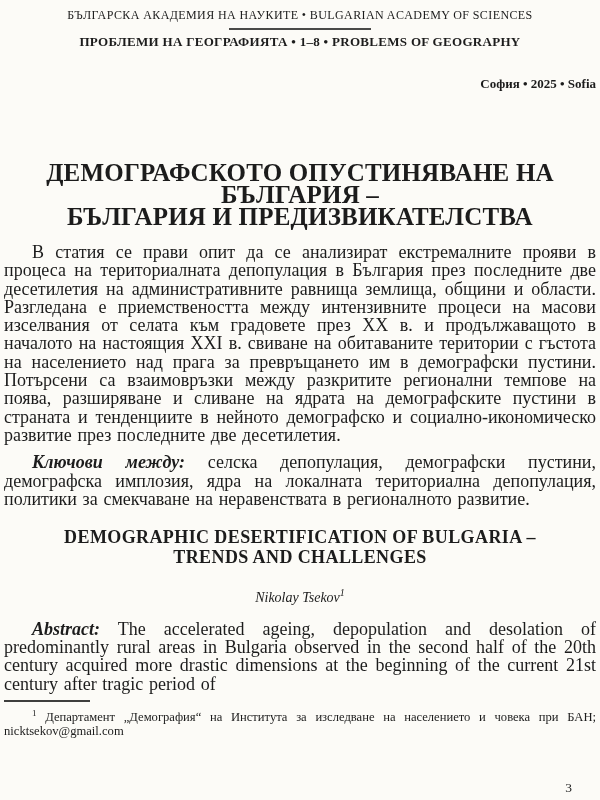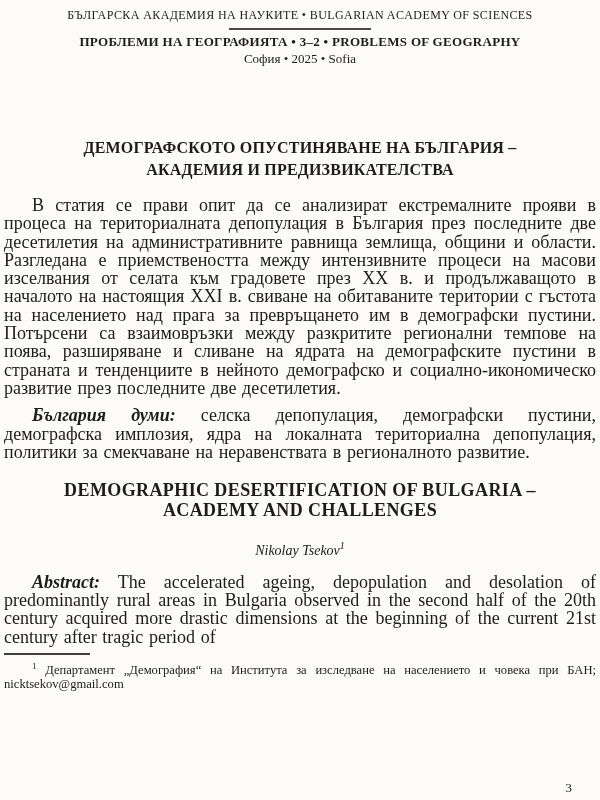--- a/index.html
+++ b/index.html
@@ -31,30 +31,31 @@
     background: #4a4a48;
     margin: 5px auto 4px auto;
   }
   .masthead-line2 {
     font-size: 13px;
     font-weight: bold;
     letter-spacing: 0.3px;
     white-space: nowrap;
   }
   .masthead-line3 {
-    margin-top: 1px;
+    margin-top: 26px;
     font-size: 13px;
-    font-weight: normal;
+    font-weight: bold;
+    text-align: right;
   }
 
   
   .article-title {
     margin-top: 70px;
     text-align: center;
-    font-size: 16px;
+    font-size: 25px;
     font-weight: bold;
     line-height: 22px;
     letter-spacing: 0.2px;
   }
   .article-author {
     margin-top: 22px;
     text-align: center;
     font-size: 15.5px;
     font-style: italic;
   }
@@ -121,41 +122,41 @@
   }
 </style>
 </head>
 <body>
 
 <div class="page">
 
   <div class="masthead">
     <div class="masthead-line1">БЪЛГАРСКА АКАДЕМИЯ НА НАУКИТЕ • BULGARIAN ACADEMY OF SCIENCES</div>
     <div class="masthead-rule"></div>
-    <div class="masthead-line2">ПРОБЛЕМИ НА ГЕОГРАФИЯТА • 3–2 • PROBLEMS OF GEOGRAPHY</div>
+    <div class="masthead-line2">ПРОБЛЕМИ НА ГЕОГРАФИЯТА • 1–8 • PROBLEMS OF GEOGRAPHY</div>
     <div class="masthead-line3">София • 2025 • Sofia</div>
   </div>
 
   <h1 class="article-title">
     <span>ДЕМОГРАФСКОТО ОПУСТИНЯВАНЕ НА БЪЛГАРИЯ –</span><br>
-    <span>АКАДЕМИЯ И ПРЕДИЗВИКАТЕЛСТВА</span>
+    <span>БЪЛГАРИЯ И ПРЕДИЗВИКАТЕЛСТВА</span>
   </h1>
 
 
 
   <p class="body-text abstract-bg">В статия се прави опит да се анализират екстремалните прояви в процеса на териториалната депопулация в България през последните две десетилетия на административните равнища землища, общини и области. Разгледана е приемствеността между интензивните процеси на масови изселвания от селата към градовете през XX в. и продължаващото в началото на настоящия XXI в. свиване на обитаваните територии с гъстота на населението над прага за превръщането им в демографски пустини. Потърсени са взаимовръзки между разкритите регионални темпове на поява, разширяване и сливане на ядрата на демографските пустини в страната и тенденциите в нейното демографско и социално-икономическо развитие през последните две десетилетия.</p>
 
   <p class="body-text keywords">
-    <span class="lead-label">България думи:</span>
+    <span class="lead-label">Ключови между:</span>
     <span>селска депопулация, демографски пустини, демографска имплозия, ядра на локалната териториална депопулация, политики за смекчаване на неравенствата в регионалното развитие.</span>
   </p>
 
   <h2 class="en-title">
     <span>DEMOGRAPHIC DESERTIFICATION OF BULGARIA –</span><br>
-    <span>ACADEMY AND CHALLENGES</span>
+    <span>TRENDS AND CHALLENGES</span>
   </h2>
 
   <div class="en-author">
     <span>Nikolay Tsekov</span><sup>1</sup>
   </div>
 
   <p class="body-text abstract-en">
     <span class="lead-label">Abstract:</span>
     <span>The accelerated ageing, depopulation and desolation of predominantly rural areas in Bulgaria observed in the second half of the 20th century acquired more drastic dimensions at the beginning of the current 21st century after tragic period of</span>
   </p>

